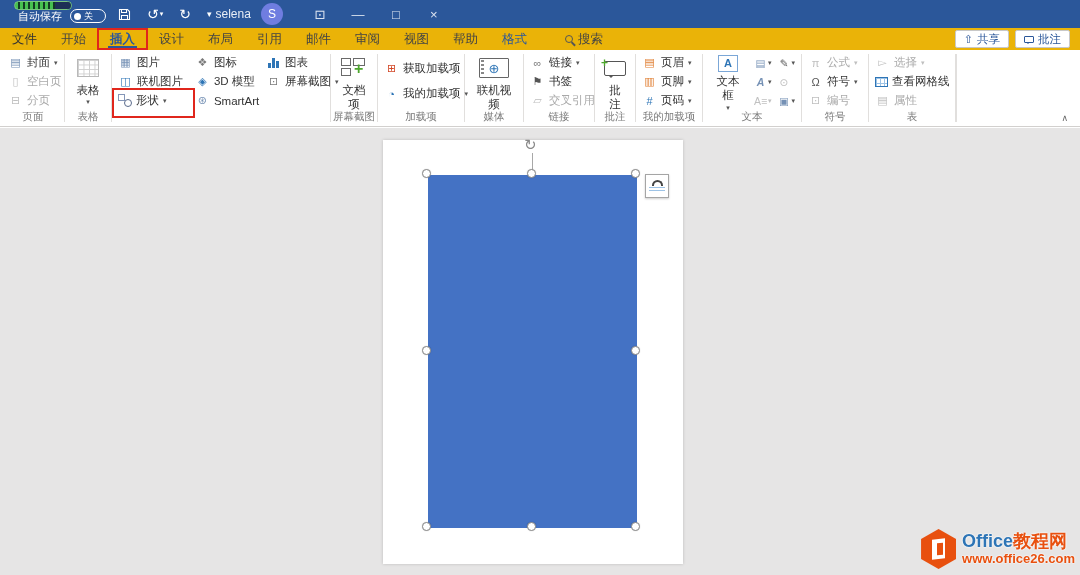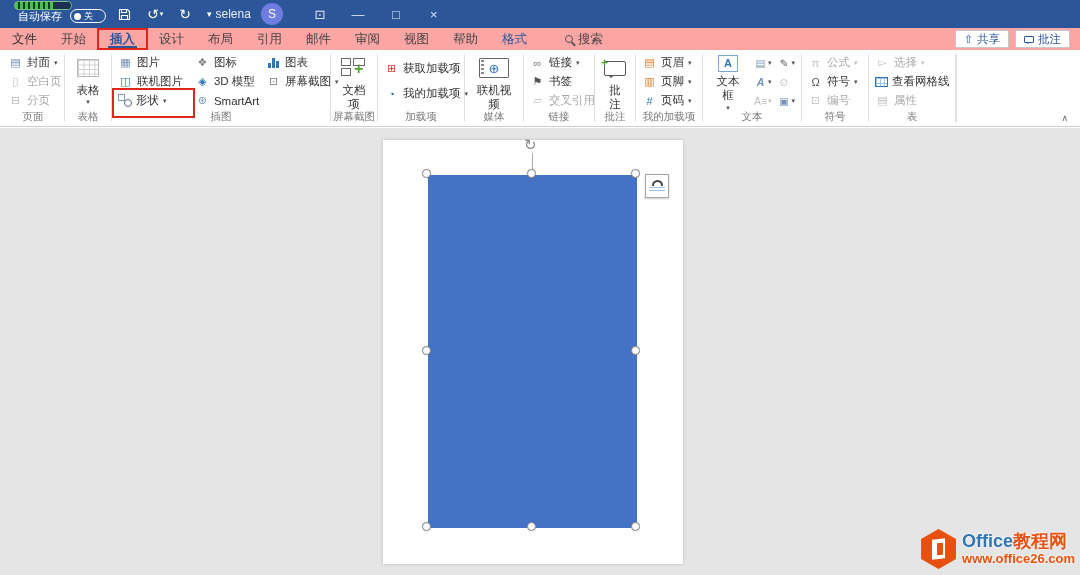--- a/index.html
+++ b/index.html
@@ -21,21 +21,21 @@
   .qat .dd-w { font-size:7px; margin-left:1px; }
   .tb-center { flex:1; display:flex; align-items:center; }
   .ctx-tab { margin-left:230px; background:#1e4878; padding:0 16px; height:28px; line-height:28px; font-size:12px; cursor:pointer; }
   .doc-title { margin-left:28px; font-size:12px; color:#e8edf5; letter-spacing:1px; }
   .tb-right { display:flex; align-items:center; gap:0; padding-right:6px; }
   .user { font-size:12px; color:#e8edf5; margin-right:10px; cursor:pointer; }
   .avatar { width:22px; height:22px; border-radius:50%; background:#6f7de0; color:#fff; font-size:12px; display:flex; align-items:center; justify-content:center; margin-right:18px; cursor:pointer; }
   .winbtn { width:38px; height:28px; display:flex; align-items:center; justify-content:center; font-size:13px; color:#dbe3f0; cursor:pointer; }
 
   
-  .tabrow { position:absolute; top:28px; left:0; right:0; height:22px; background:#fca5a5; display:flex; align-items:stretch; font-size:12.5px; color:#444; }
+  .tabrow { position:absolute; top:28px; left:0; right:0; height:22px; background:#eab308; display:flex; align-items:stretch; font-size:12.5px; color:#444; }
   .tab { padding:0 12px; display:flex; align-items:center; cursor:pointer; position:relative; }
   .tab.file { color:#333; }
   .tab.active { color:#2b579a; font-weight:bold; }
   .tab.active .underline { position:absolute; left:10px; right:10px; bottom:1px; height:3px; background:#2b579a; }
   .tab.ctx { color:#2b579a; }
   .redbox-tab { position:absolute; left:-1px; right:-1px; top:0; bottom:0; border:2px solid #e0261c; pointer-events:none; }
   .tab-search { display:flex; align-items:center; gap:5px; padding:0 10px; margin-left:16px; cursor:pointer; }
   .mag { width:8px; height:8px; border:1.5px solid #555; border-radius:50%; position:relative; display:inline-block; }
   .mag::after { content:''; position:absolute; width:5px; height:1.5px; background:#555; transform:rotate(45deg); right:-4px; bottom:-2px; }
   .tabrow-right { margin-left:auto; display:flex; align-items:center; gap:6px; padding-right:10px; }
@@ -277,21 +277,20 @@
               <i style="height:7px;"></i>
             </span>
             <span>图表</span>
           </div>
         <div class="sbtn">
             <span class="ic" style="color:#7a7a7a;">⊡</span>
             <span>屏幕截图</span>
             <span class="dd">▾</span>
           </div>
       </div>
-      <div class="glabel">插图</div>
     </div>
     <div class="vdiv"></div>
 
     <div class="rgroup" style="width:46px; justify-content:center;">
       <div class="bigbtn" style="width:40px;">
         <span class="bigicon">
             <span class="dicon">
               <span class="b1"></span>
               <span class="b2"></span>
               <span class="b3"></span>

